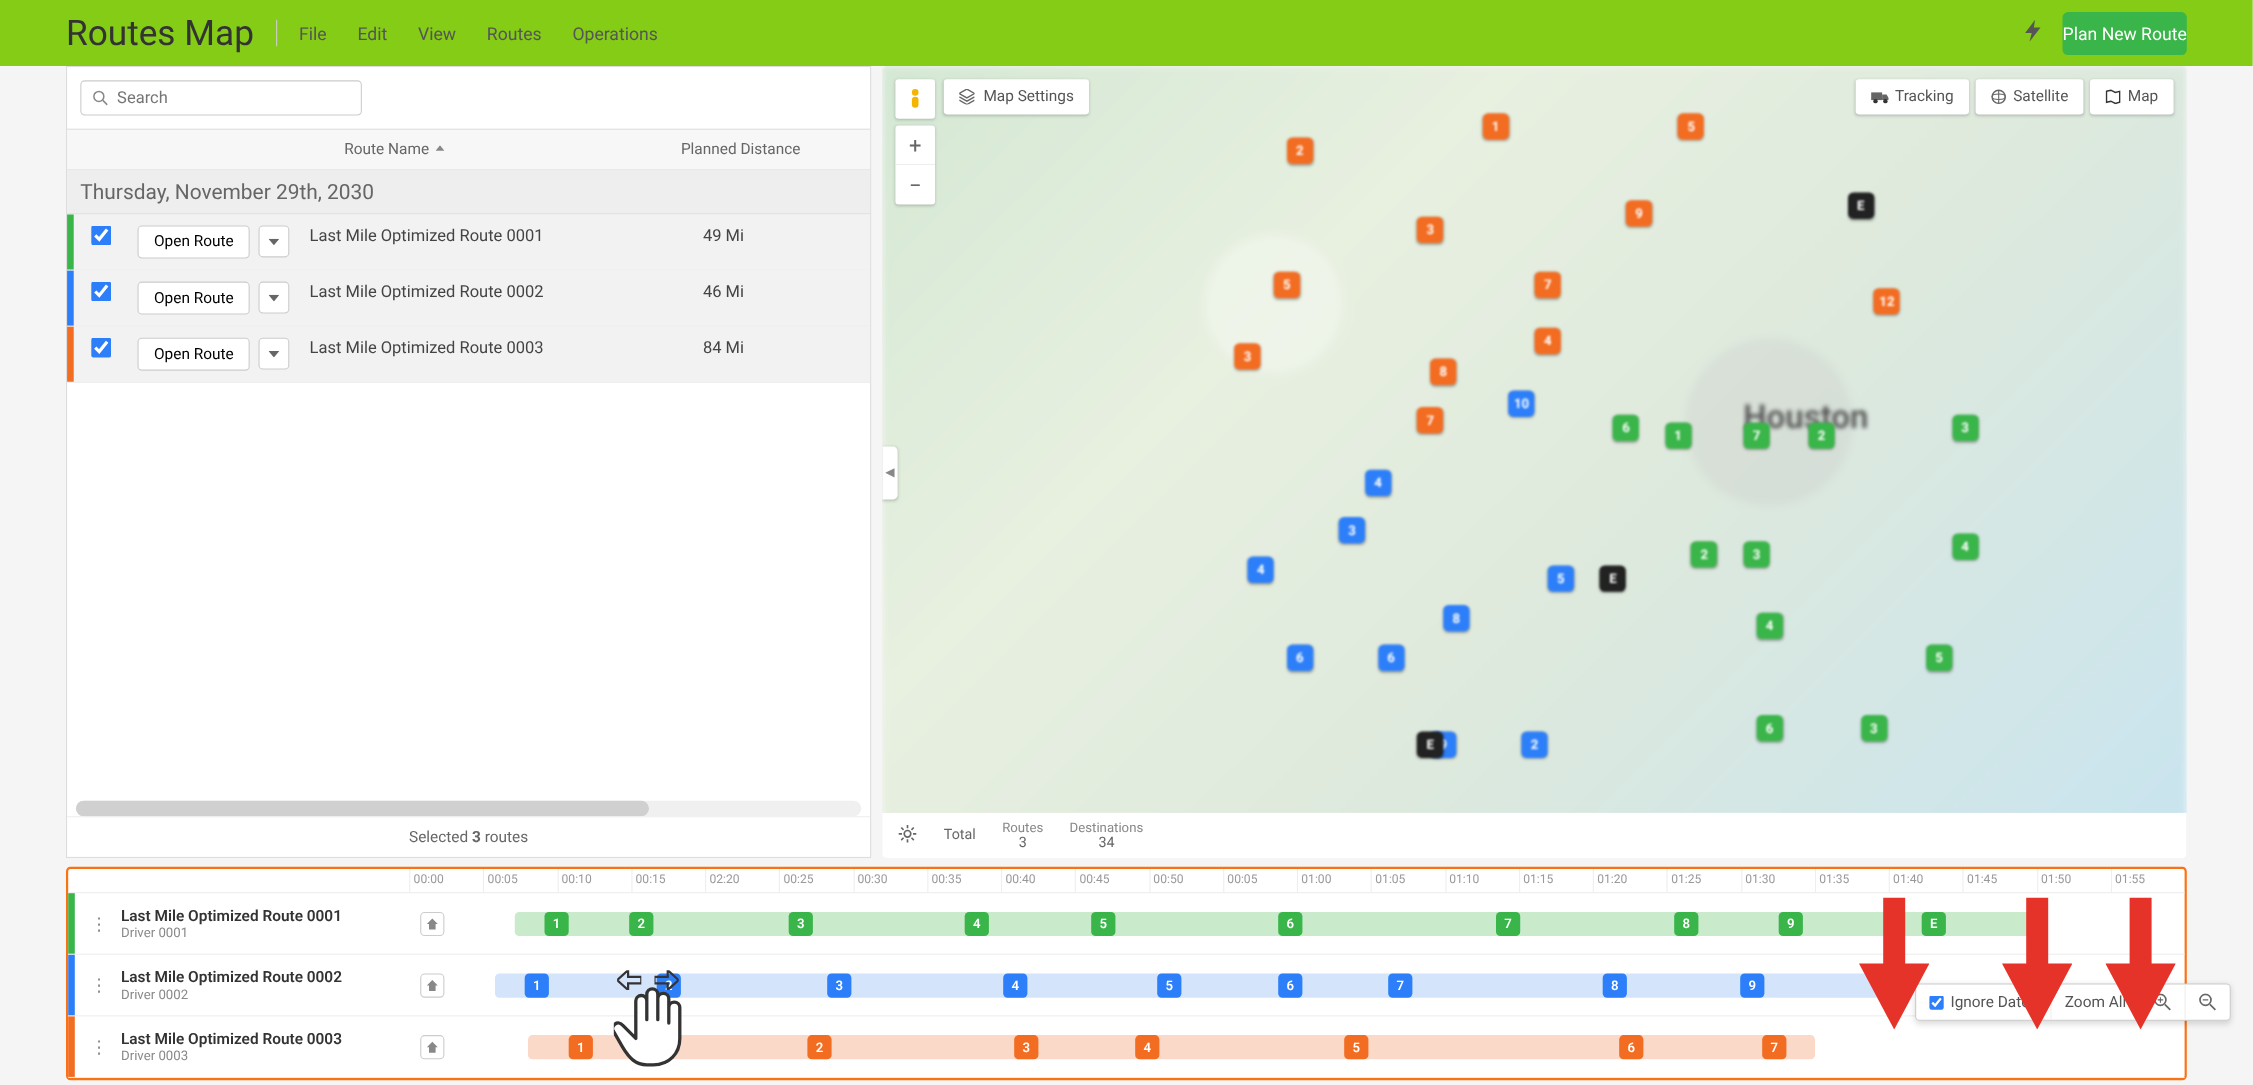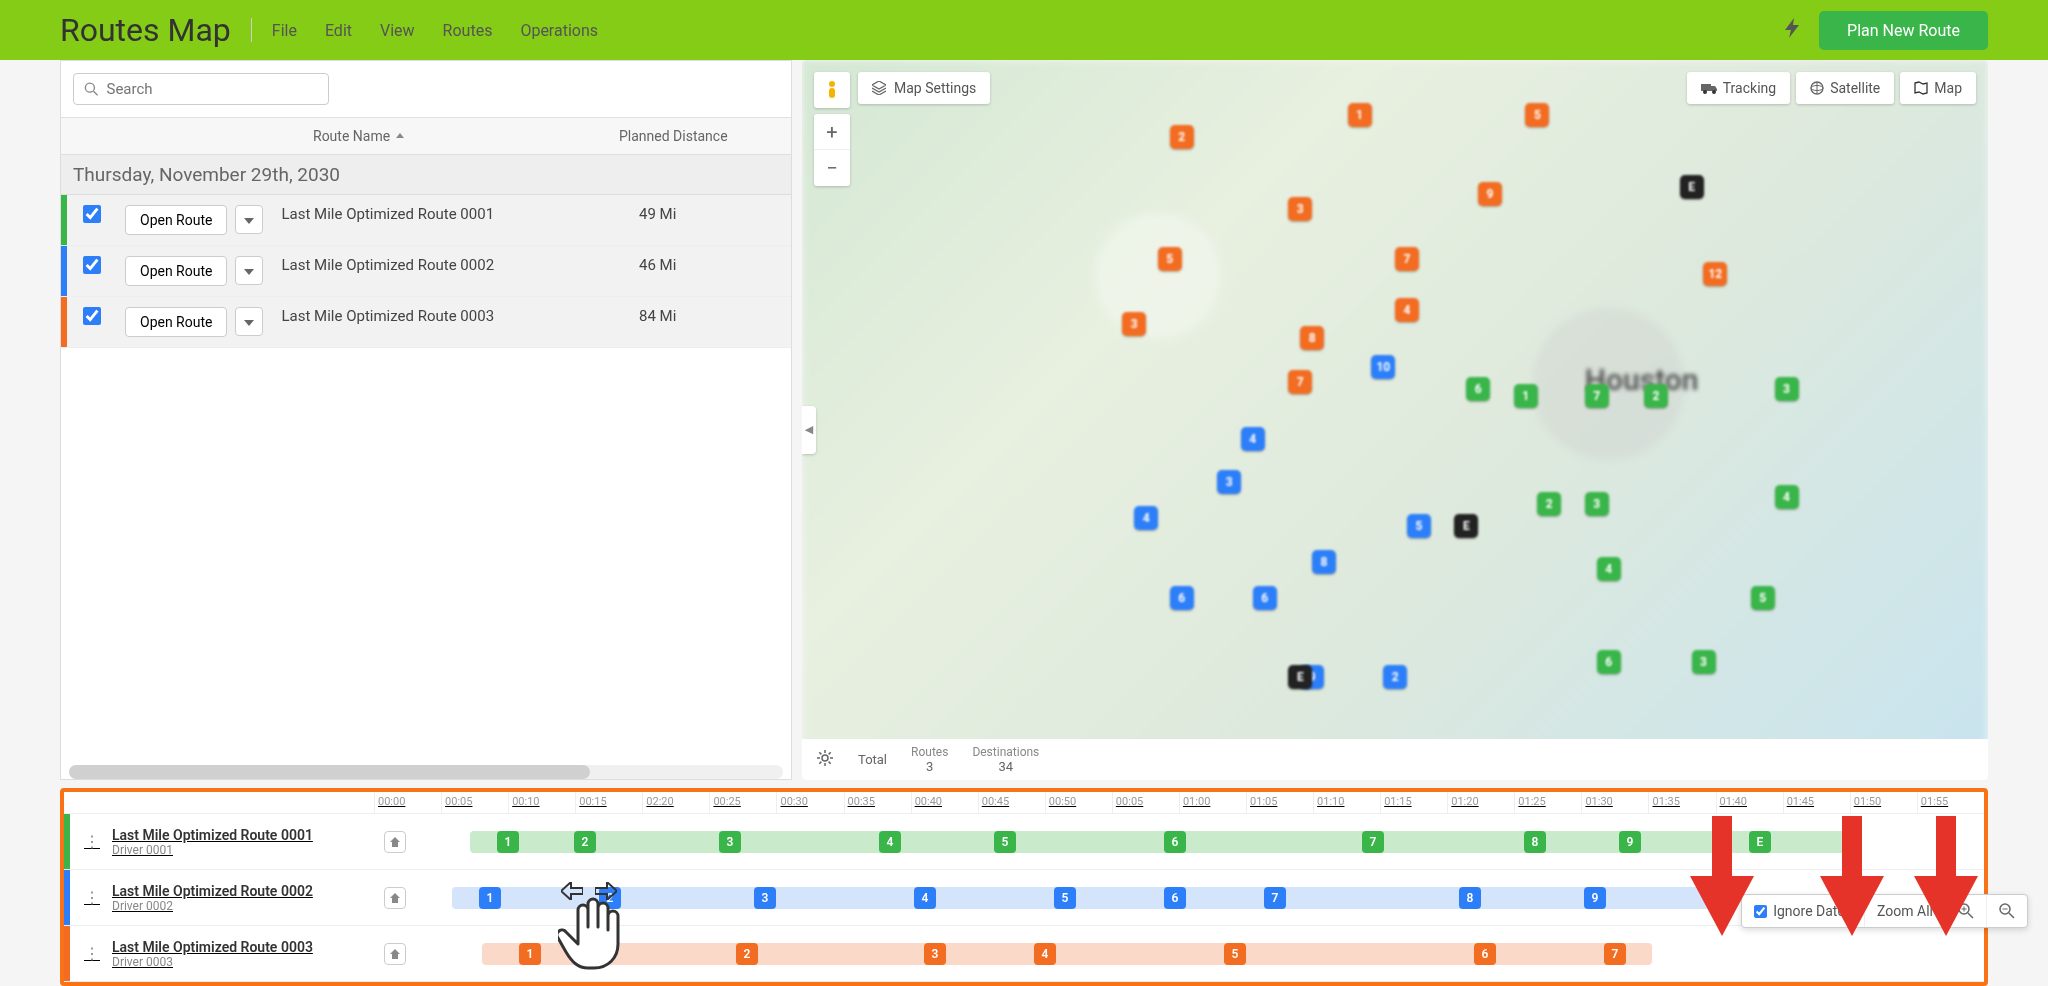--- a/index.html
+++ b/index.html
@@ -4,21 +4,21 @@
 <style>
 * { box-sizing: border-box; margin: 0; padding: 0; font-family: -apple-system, BlinkMacSystemFont, "Segoe UI", Roboto, sans-serif; }
 body { background: #f5f5f5; width: 2048px; height: 986px; overflow: hidden; position: relative; }
 
 .topbar { display: flex; align-items: center; padding: 12px 60px; background: #84cc16; height: 60px; }
 .app-title { font-size: 32px; font-weight: 400; color: #333; margin-right: 20px; }
 .divider { width: 1px; height: 24px; background: #ccc; margin-right: 20px; }
 .menu-item { font-size: 16px; color: #555; margin-right: 28px; cursor: pointer; }
 .topbar-spacer { flex: 1; }
 .bolt-icon { margin-right: 18px; color: #555; }
-.btn-primary { background: #3ab54a; color: #fff; border: none; padding: 10px 28px; border-radius: 5px; font-size: 16px; cursor: pointer; }
+.btn-primary { background: #3ab54a; color: #fff; border: none; padding: 10px 0; border-radius: 5px; font-size: 16px; cursor: pointer; }
 
 .main-area { display: flex; padding: 0 60px; gap: 10px; }
 .left-panel { width: 732px; background: #fff; border: 1px solid #ddd; border-radius: 0; display: flex; flex-direction: column; }
 .left-controls { display: flex; padding: 12px; gap: 12px; }
 .search-box { display: flex; align-items: center; border: 1px solid #ccc; border-radius: 4px; padding: 6px 10px; width: 256px; }
 .search-box svg { margin-right: 8px; }
 .search-box input { border: none; outline: none; font-size: 15px; width: 100%; }
 .date-box { display: flex; align-items: center; border: 1px solid #ccc; border-radius: 4px; padding: 6px 12px; cursor: pointer; }
 .date-box svg { margin-right: 8px; }
 .date-box span { font-size: 15px; color: #333; }
@@ -66,21 +66,21 @@
 .map-collapse { position: absolute; left: 0; top: 48%; background: #fff; width: 14px; height: 48px; border-radius: 0 4px 4px 0; display: flex; align-items: center; justify-content: center; box-shadow: 0 1px 3px rgba(0,0,0,0.2); cursor: pointer; font-size: 11px; color: #888; }
 
 .map-footer { position: absolute; bottom: 0; left: 0; right: 0; background: #fff; display: flex; align-items: center; padding: 6px 14px; gap: 24px; font-size: 13px; color: #666; filter: blur(0.5px); }
 .map-footer .gear { cursor: pointer; }
 .map-footer .stat { display: flex; flex-direction: column; align-items: center; }
 .map-footer .stat-label { font-size: 12px; color: #888; }
 
 
 .marker { position: absolute; width: 24px; height: 24px; border-radius: 5px; color: #fff; font-size: 12px; font-weight: bold; display: flex; align-items: center; justify-content: center; filter: blur(1px); box-shadow: 0 1px 2px rgba(0,0,0,0.3); }
 
-.timeline { margin: 8px 60px 0; background: #fff; border: 4px solid #f97316; border-radius: 4px; text-decoration: underline; }
+.timeline { margin: 8px 60px 0; background: #fff; border: 2px solid #f97316; border-radius: 4px; }
 .time-header { display: flex; border-bottom: 1px solid #eee; height: 22px; }
 .time-header .label-col { width: 310px; }
 .time-header .ticks { flex: 1; display: flex; position: relative; }
 .tick { flex: 1; font-size: 11px; color: #999; border-left: 1px solid #eee; padding-left: 3px; padding-top: 3px; }
 
 .tl-row { display: flex; height: 56px; border-bottom: 1px solid #eee; position: relative; }
 .tl-row .stripe { position: absolute; left: 0; top: 0; bottom: 0; width: 6px; }
 .tl-label { width: 310px; display: flex; align-items: center; padding-left: 20px; gap: 10px; }
 .tl-more { width: 18px; color: #888; cursor: pointer; font-size: 16px; }
 .tl-text { display: flex; flex-direction: column; }
@@ -184,20 +184,23 @@
             </svg></button>
     <div class="route-name">Last Mile Optimized Route 0003</div>
     <div class="route-dist">84 Mi</div>
         </div>
       </div>
 
     <div class="left-spacer"></div>
     <div class="scroll-track">
         <div class="scroll-thumb"></div>
       </div>
+    <div class="selected-footer">
+      <span>Selected </span><b>3</b><span> routes</span>
+    </div>
   </div>
 
   <div class="map-panel">
     <div class="map-bg"></div>
     <div class="map-city">Houston</div>
 
     <div id="map-markers">
         <div class="marker" style="left: 46%; top: 6%; background: rgb(242, 108, 33);">1</div>
         <div class="marker" style="left: 31%; top: 9%; background: rgb(242, 108, 33);">2</div>
         <div class="marker" style="left: 41%; top: 19%; background: rgb(242, 108, 33);">3</div>

